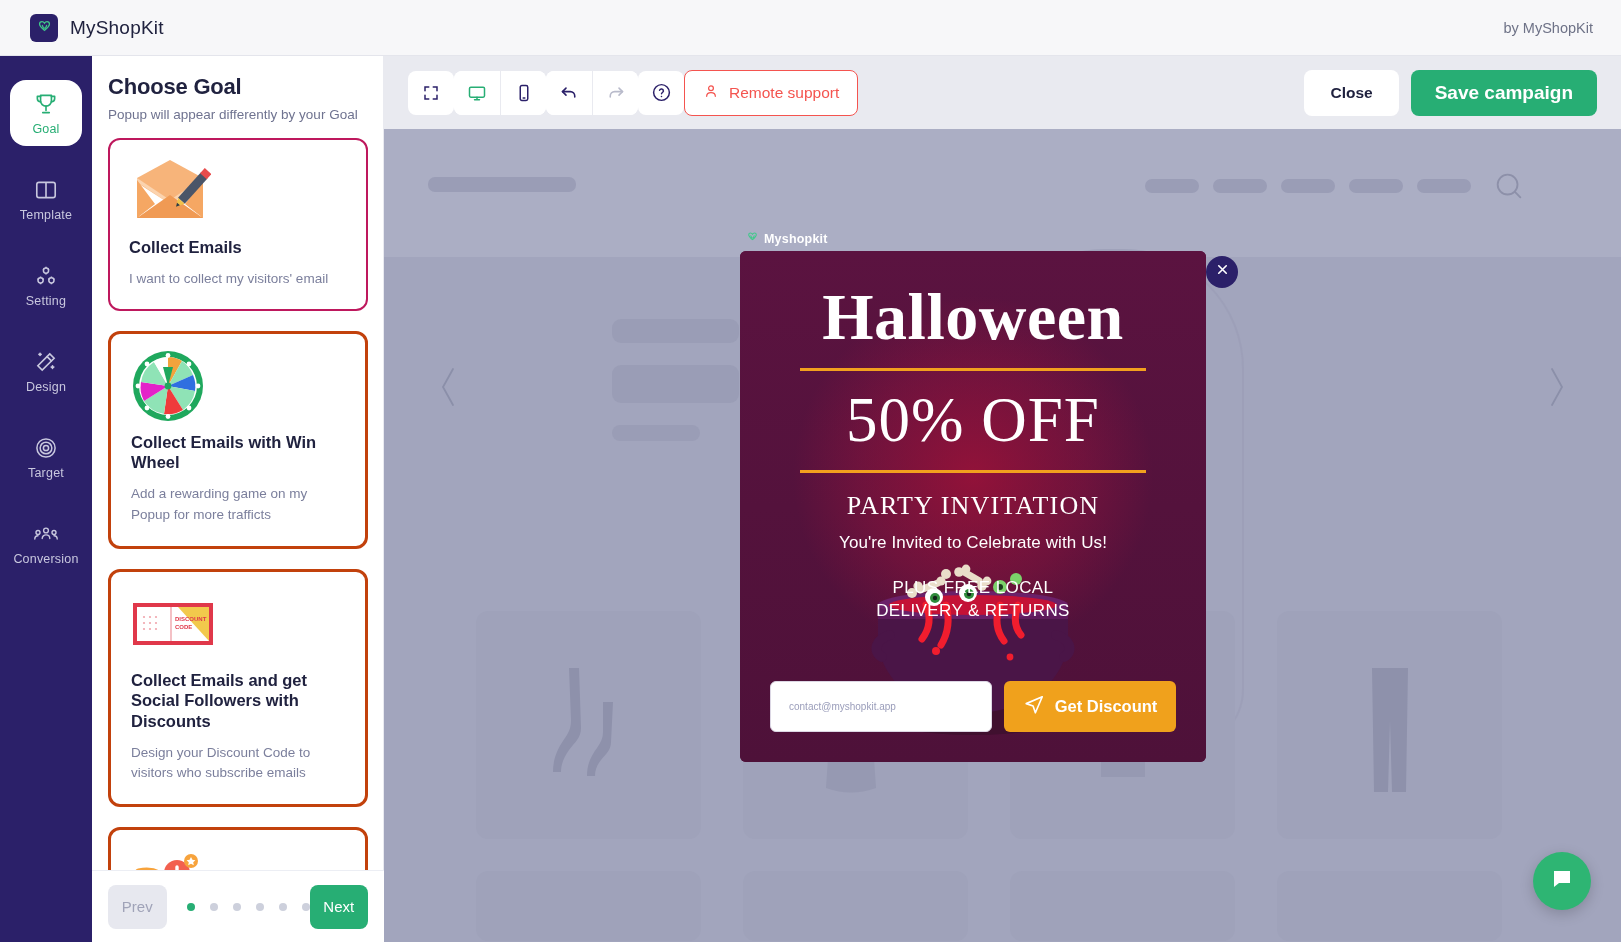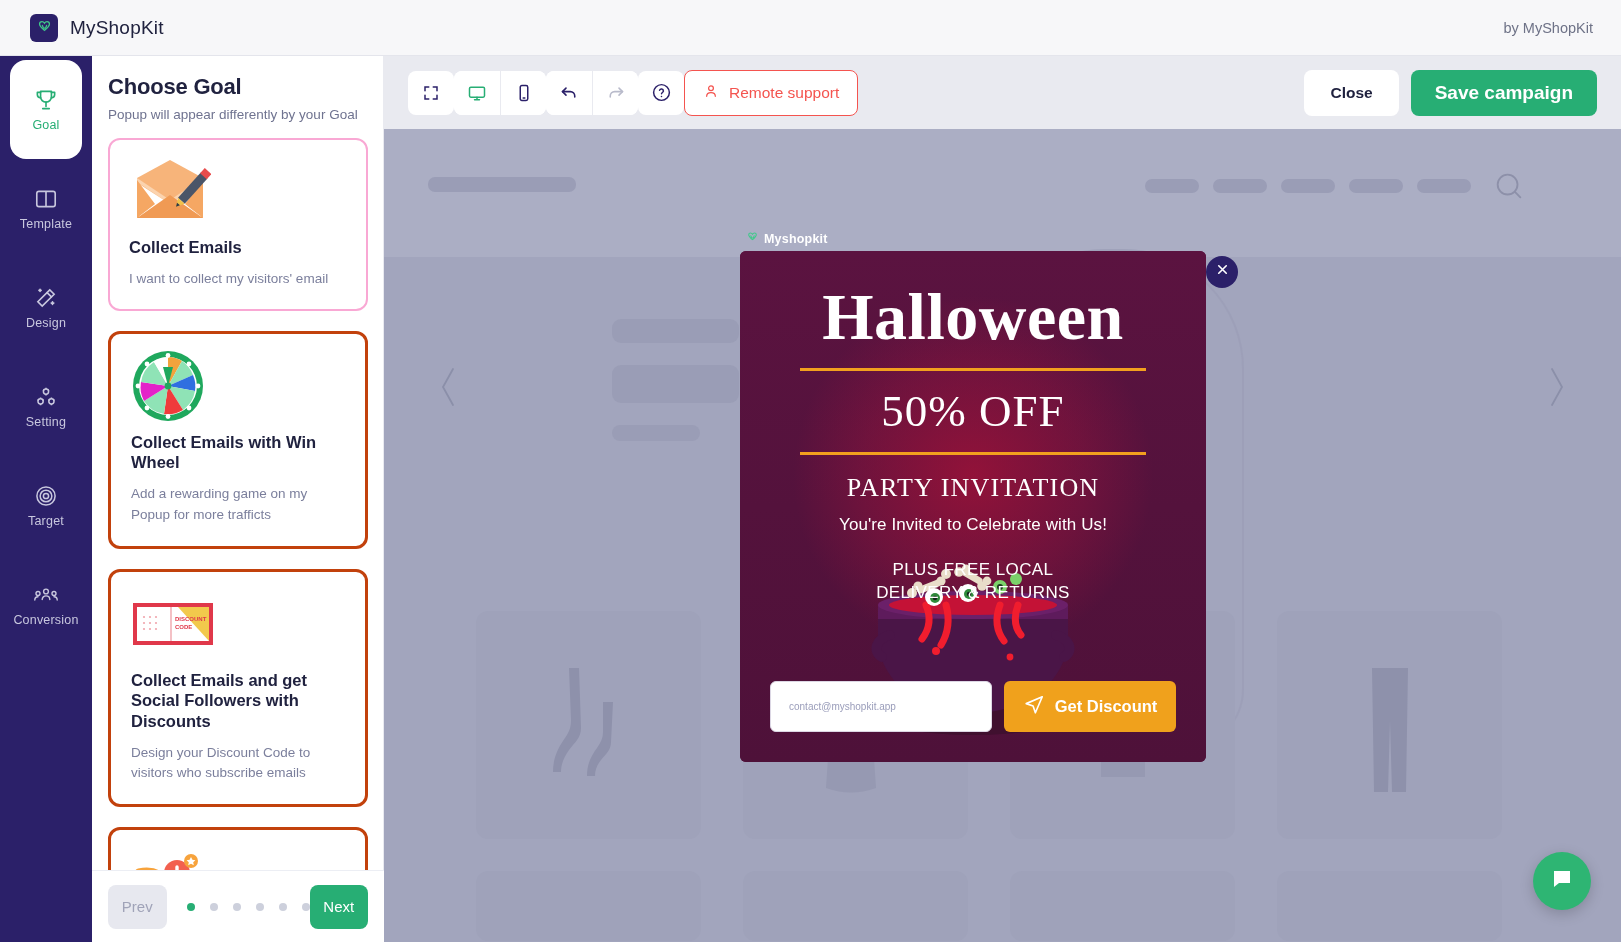--- a/index.html
+++ b/index.html
@@ -25,21 +25,21 @@
   }
   .brand-name { font-size: 19px; color: #20223f; font-weight: 400; letter-spacing: .2px; }
   .byline { margin-left: auto; margin-right: 28px; font-size: 14.5px; color: #6e7287; }
 
   
   .rail {
     position: absolute; left: 0; top: 56px; width: 92px; height: 886px;
     background: #2b2069;
   }
   .rail-item {
-    position: relative; width: 92px; height: 99px; margin-top: 0;
+    position: relative; width: 92px; height: 66px; margin-top: 20px;
     display: flex; flex-direction: column; align-items: center; justify-content: center;
     gap: 5px; cursor: pointer;
   }
   .rail-item .lbl { font-size: 12.5px; color: #c8c7de; letter-spacing: .2px; }
   .rail-item svg { display: block; }
   .rail-item.active {
     background: #ffffff; border-radius: 16px; width: 72px; margin-left: 10px;
   }
   .rail-item.active .lbl { color: #27ae74; }
   .rail-items { padding-top: 4px; }
@@ -53,21 +53,21 @@
   .panel-title { font-size: 22px; font-weight: 700; color: #20223f; letter-spacing: -.2px; }
   .panel-sub { margin-top: 6px; font-size: 13.5px; color: #6f7390; line-height: 1.35; }
   .cards {
     position: absolute; left: 0; top: 82px; width: 292px; height: 764px;
     overflow: hidden; padding: 0 16px;
   }
   .goal-card {
     background: #fff; border: 3px solid #c2410c; border-radius: 12px;
     padding: 18px 20px 20px 20px; margin-bottom: 20px; cursor: pointer;
   }
-  .goal-card.selected { border: 2px solid #f9a8d4; padding: 17px 19px 19px 19px; }
+  .goal-card.selected { border: 2px solid #be185d; padding: 17px 19px 19px 19px; }
   .goal-icon { height: 68px; display: flex; align-items: center; }
   .goal-name { margin-top: 12px; font-size: 16.5px; font-weight: 700; color: #20223f; line-height: 1.25; }
   .goal-desc { margin-top: 11px; font-size: 13.5px; color: #7b7f9c; line-height: 1.55; }
 
   
   .panel-foot {
     position: absolute; left: 92px; bottom: 0; width: 292px; height: 72px;
     background: #fff; display: flex; align-items: center; padding: 0 16px;
     border-top: 1px solid #eceef4;
   }
@@ -177,21 +177,21 @@
     width: 250px; height: 200px;
   }
   .popup-inner { position: relative; z-index: 3; padding: 34px 30px 0 30px; text-align: center; }
   .ph-title {
     font-family: "Liberation Serif", serif; font-weight: 700;
     font-size: 66px; line-height: .98; color: #fff; letter-spacing: .5px;
   }
   .rule { height: 3px; background: #f2a01e; margin: 18px 30px; }
   .ph-off {
     font-family: "Liberation Serif", serif; font-weight: 400;
-    font-size: 45px; line-height: 1; color: #fff; letter-spacing: 1px;
+    font-size: 63px; line-height: 1; color: #fff; letter-spacing: 1px;
   }
   .ph-party {
     font-family: "Liberation Serif", serif; font-size: 26px; color: #fff;
     letter-spacing: 1.2px; margin-top: 4px;
   }
   .ph-invite { font-size: 17px; color: #fff; margin-top: 12px; letter-spacing: .1px; }
   .ph-plus { font-size: 17px; color: #fff; margin-top: 24px; line-height: 1.35; letter-spacing: .4px; }
   .form-row {
     position: absolute; left: 30px; bottom: 30px; right: 30px;
     display: flex; gap: 12px; z-index: 4;
@@ -250,46 +250,46 @@
       </div>
 
       <div class="rail-item">
         <span>
           <svg width="26" height="26" viewBox="0 0 24 24" fill="none" stroke="#c8c7de" stroke-width="1.5">
             <rect x="3.5" y="5" width="17" height="14" rx="2"></rect>
               <path d="M12 5v14"></path>
           </svg>
         </span>
         <span class="lbl">Template</span>
-      </div>
-
-      <div class="rail-item">
-        <span>
-          <svg width="26" height="26" viewBox="0 0 24 24" fill="none" stroke="#c8c7de" stroke-width="1.5" stroke-linecap="round">
-            <path d="M15.5 4.5 4.5 15.5l4 4 11-11z"></path>
-              <path d="M13 7l4 4"></path>
-            <path d="M18 15.5v2.4M19.2 16.7h-2.4"></path>
-              <path d="M6.5 4v2M7.5 5H5.5"></path>
-          </svg>
-        </span>
-        <span class="lbl">Design</span>
       </div>
 
       <div class="rail-item">
         <span>
           <svg width="26" height="26" viewBox="0 0 24 24" fill="none" stroke="#c8c7de" stroke-width="1.4">
             <circle cx="12" cy="7" r="2.4"></circle>
               <circle cx="7" cy="16" r="2.4"></circle>
               <circle cx="17" cy="16" r="2.4"></circle>
             <path d="M12 3.4v1.2M12 9.4v1.2M9.2 5.4l.9.6M14.8 5.4l-.9.6"></path>
             <path d="M7 12.4v1.2M7 18.4v1.2M4.2 14.4l.9.6M9.8 14.4l-.9.6"></path>
             <path d="M17 12.4v1.2M17 18.4v1.2M14.2 14.4l.9.6M19.8 14.4l-.9.6"></path>
           </svg>
         </span>
         <span class="lbl">Setting</span>
+      </div>
+
+      <div class="rail-item">
+        <span>
+          <svg width="26" height="26" viewBox="0 0 24 24" fill="none" stroke="#c8c7de" stroke-width="1.5" stroke-linecap="round">
+            <path d="M15.5 4.5 4.5 15.5l4 4 11-11z"></path>
+              <path d="M13 7l4 4"></path>
+            <path d="M18 15.5v2.4M19.2 16.7h-2.4"></path>
+              <path d="M6.5 4v2M7.5 5H5.5"></path>
+          </svg>
+        </span>
+        <span class="lbl">Design</span>
       </div>
 
       <div class="rail-item">
         <span>
           <svg width="26" height="26" viewBox="0 0 24 24" fill="none" stroke="#c8c7de" stroke-width="1.4">
             <circle cx="12" cy="12" r="8.4"></circle>
               <circle cx="12" cy="12" r="5.4"></circle>
               <circle cx="12" cy="12" r="2.4"></circle>
           </svg>
         </span>

